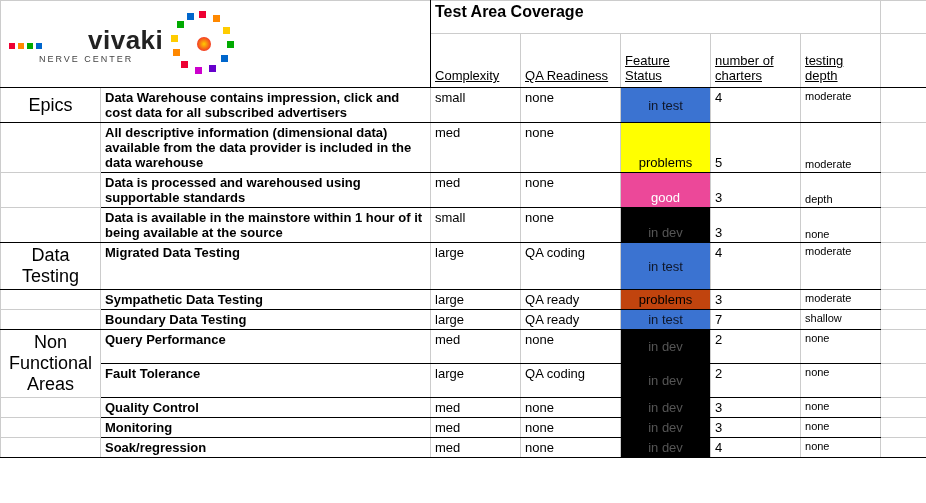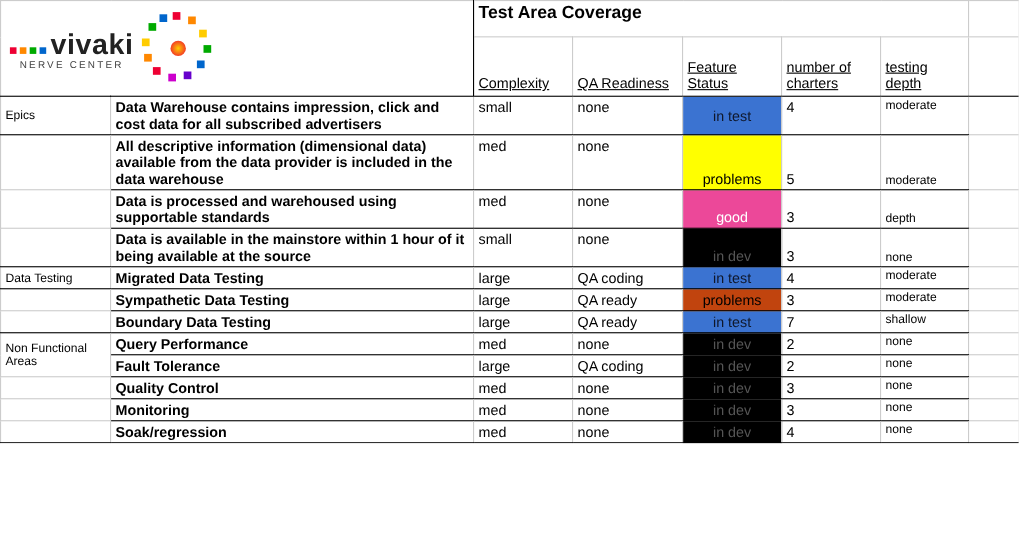--- a/index.html
+++ b/index.html
@@ -32,22 +32,23 @@
   .logo-cell {
     vertical-align: middle;
     border-right: 1px solid #000;
   }
   .header-row td {
     vertical-align: bottom;
     padding-bottom: 4px;
     text-decoration: underline;
   }
   .section-label {
+    text-align: center;
     vertical-align: middle;
-    font-size: 11px;
+    font-size: 18px;
   }
   .desc-cell {
     font-weight: bold;
     font-size: 13px;
   }
   .depth-cell {
     font-size: 11px;
     margin-left: 40px;
   }
   .status-cell {
@@ -71,20 +72,21 @@
     padding: 6px 4px;
   }
   .logo-text {
     font-family: Arial, sans-serif;
   }
   .logo-main {
     font-size: 26px;
     font-weight: bold;
     letter-spacing: 0.5px;
     color: #222;
+    margin-left: 42px;
   }
   .logo-dots {
     display: inline-flex;
     gap: 3px;
     margin-right: 4px;
   }
   .logo-dots span {
     width: 6px; height: 6px; display: inline-block;
   }
   .logo-sub {

